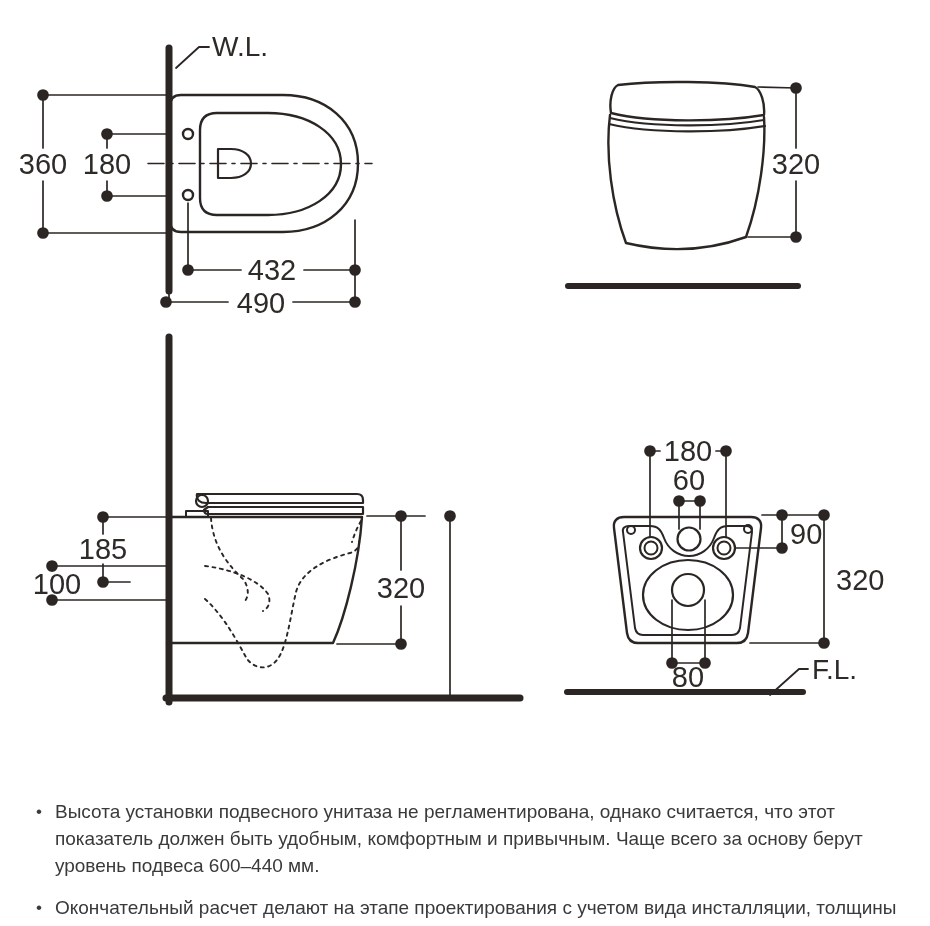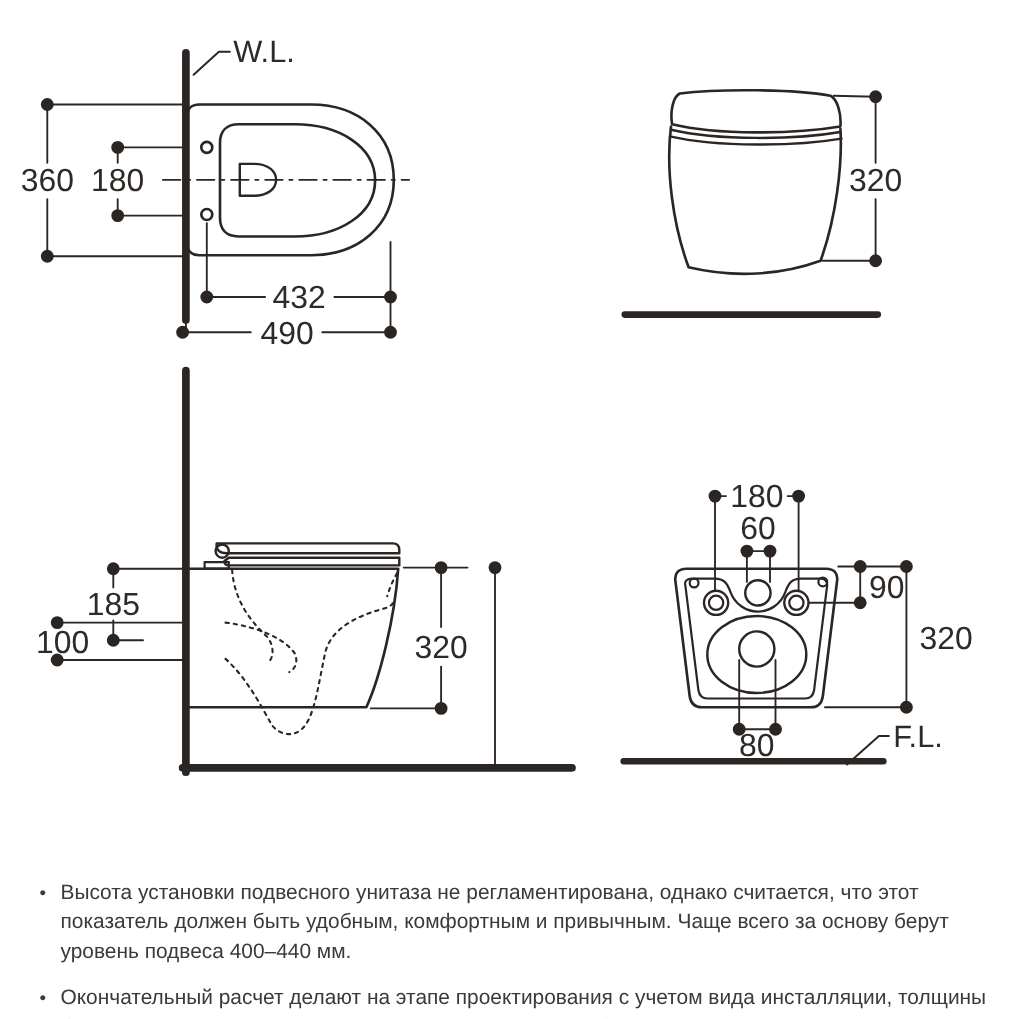--- a/index.html
+++ b/index.html
@@ -232,21 +232,21 @@
       </g>
       <text class="dim" x="688" y="687" text-anchor="middle" stroke="none">80</text>
     </g>
     <text class="lvl" x="812" y="679" text-anchor="start">F.L.</text>
   </svg>
 
   
   <div class="notes">
     <div class="note-item">
       <span class="note-bullet">•</span>
-      <span class="note-text">Высота установки подвесного унитаза не регламентирована, однако считается, что этот показатель должен быть удобным, комфортным и привычным. Чаще всего за основу берут уровень подвеса 400–440 мм.</span>
+      <span class="note-text">Высота установки подвесного унитаза не регламентирована, однако считается, что этот показатель должен быть удобным, комфортным и привычным. Чаще всего за основу берут уровень подвеса 600–440 мм.</span>
     </div>
     <div class="note-item">
       <span class="note-bullet">•</span>
       <span class="note-text">Окончательный расчет делают на этапе проектирования с учетом вида инсталляции, толщины финишного напольного покрытия, расположения патрубков канализационных крестовин и удаленности унитаза от стояка.</span>
     </div>
   </div>
 
 </div>
 
 </body></html>

